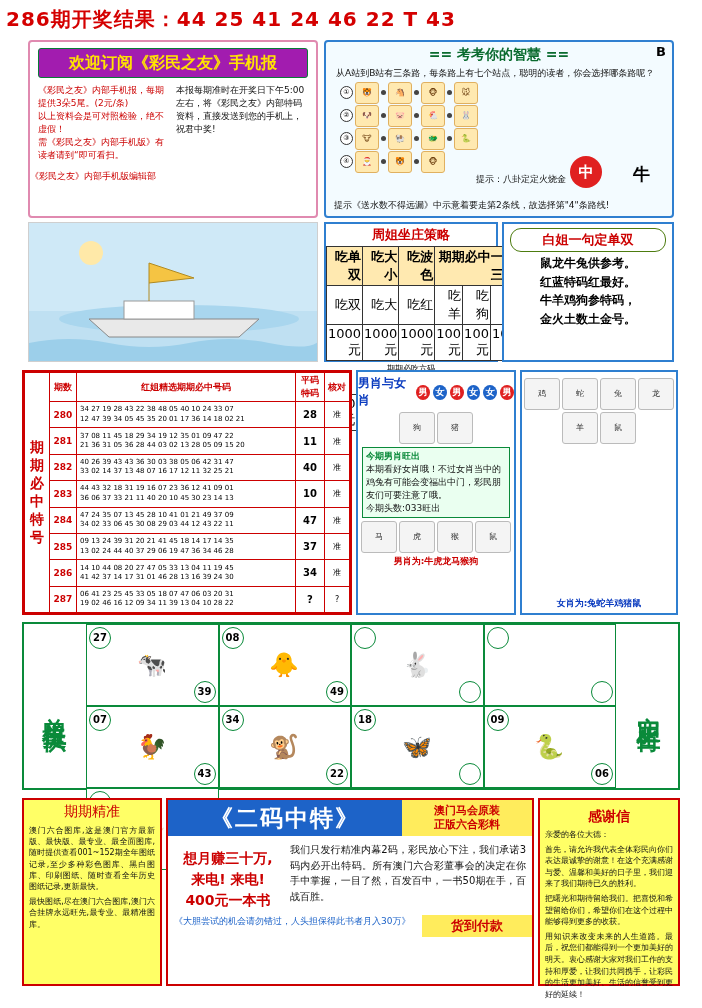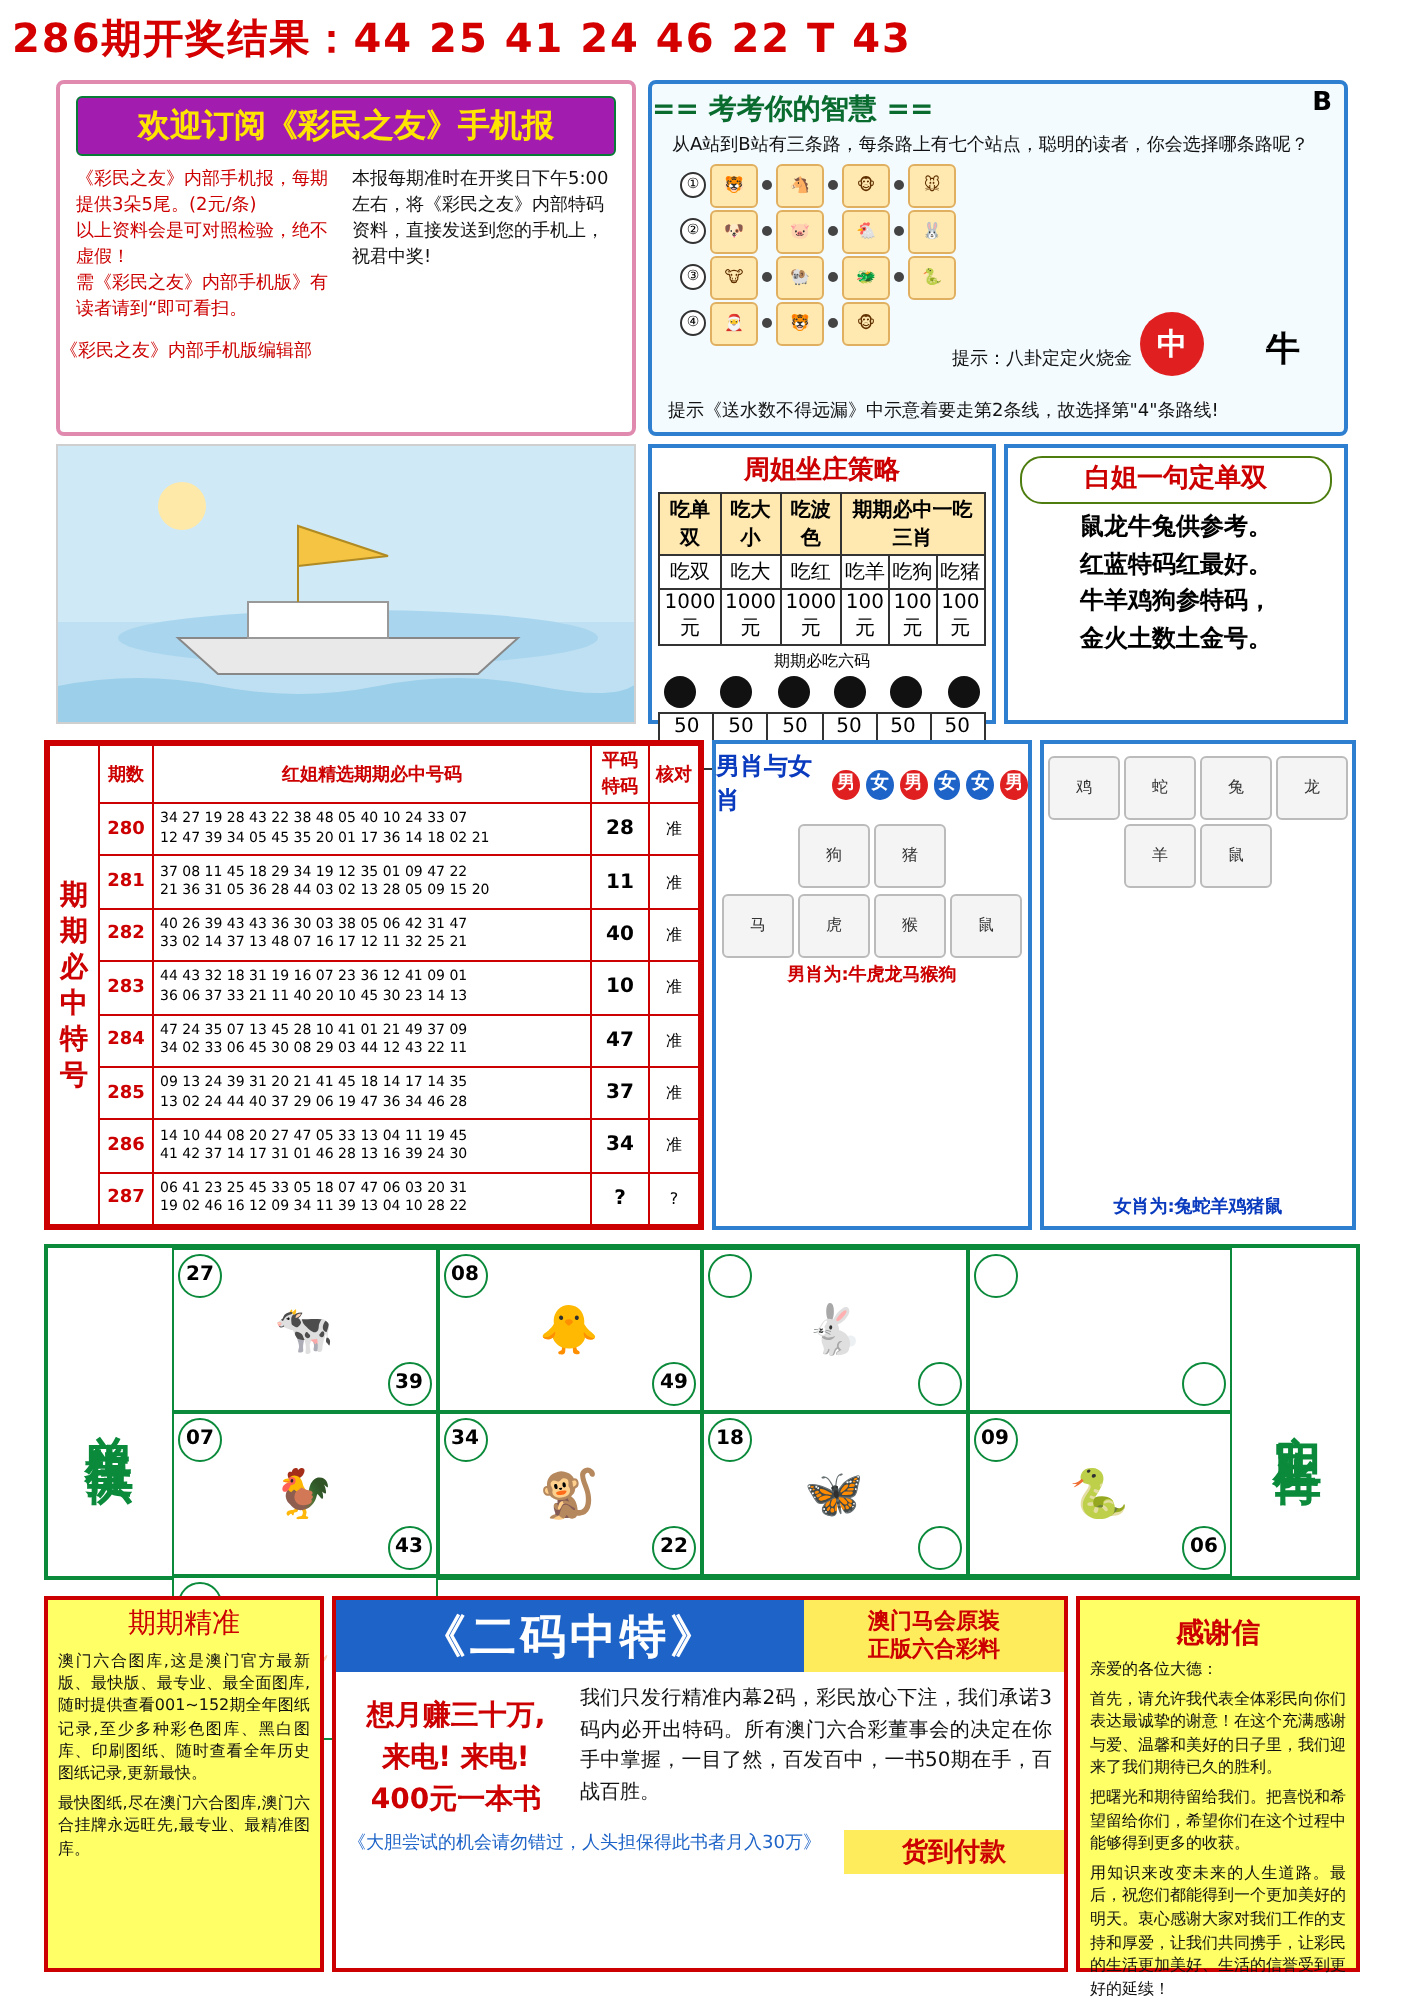--- a/index.html
+++ b/index.html
@@ -11,39 +11,39 @@
   
   .box{position:absolute;box-sizing:border-box;}
   
   .sub{left:28px;top:40px;width:290px;height:178px;border:2px solid #e08ab0;background:#fff;border-radius:4px;}
   .sub-title{margin:6px 8px 4px 8px;height:28px;background:#a21caf;border:1px solid #087b37;border-radius:3px;color:#ffe400;font-weight:bold;font-size:16px;text-align:center;line-height:28px;}
   .sub-cols{display:flex;padding:2px 8px;gap:6px;}
   .sub-col{font-size:9px;line-height:1.45;color:#111;flex:1;}
   .sub-col.red{color:#c00;}
   
   .wis{left:324px;top:40px;width:350px;height:178px;border:2px solid #2f7fd0;background:#f3fbff;border-radius:4px;overflow:hidden;}
-  .wis-title{text-align:left;font-size:14px;font-weight:bold;color:#0a6b2f;margin-top:4px;}
+  .wis-title{text-align:center;font-size:14px;font-weight:bold;color:#0a6b2f;margin-top:4px;}
   .wis-txt{font-size:9px;color:#111;line-height:1.4;margin:3px 10px 0 10px;}
   .wis-b{position:absolute;right:6px;top:2px;font-size:13px;font-weight:bold;color:#000;}
   .wis-rows{margin-top:2px;}
   .wis-row{display:flex;align-items:center;gap:2px;margin:1px 0 1px 14px;}
   .circ{width:11px;height:11px;border:1px solid #333;border-radius:50%;font-size:7px;text-align:center;line-height:11px;background:#fff;color:#000;}
   .animal{width:22px;height:20px;border-radius:3px;background:#ffe9b0;border:1px solid #e0b060;font-size:8px;text-align:center;line-height:20px;color:#603000;}
   .dot{width:5px;height:5px;border-radius:50%;background:#444;}
   .zhong{position:absolute;right:70px;bottom:28px;width:32px;height:32px;border-radius:50%;background:#e02020;color:#fff;font-size:15px;font-weight:bold;text-align:center;line-height:32px;}
   .niu{position:absolute;right:22px;bottom:30px;font-size:17px;font-weight:bold;color:#000;}
   .wis-hint{position:absolute;left:150px;bottom:30px;font-size:9px;color:#111;}
   .wis-foot{position:absolute;left:8px;bottom:4px;font-size:9px;color:#111;}
   
   .boat{left:28px;top:222px;width:290px;height:140px;border:1px solid #cfcfcf;background:linear-gradient(#cfe9f7 0 62%,#e8f4fb 62% 100%);overflow:hidden;}
   
   .zj{left:324px;top:222px;width:174px;height:140px;border:2px solid #2f7fd0;background:#fff;}
   .zj-title{text-align:center;font-size:13px;font-weight:bold;color:#c00;margin-top:2px;}
   .tbl{width:96%;margin:2px auto;border-collapse:collapse;}
-  .tbl td{border:1px solid #333;font-size:10px;text-align:center;height:13px;color:#000;background:#fff;}
+  .tbl td{border:1px solid #333;font-size:13px;text-align:right;height:13px;color:#000;background:#fff;}
   .tbl td.h{background:#ffe9b0;font-weight:bold;}
   .midlbl{text-align:center;font-size:8px;color:#000;margin-top:1px;}
   .balls{display:flex;justify-content:space-around;margin-top:2px;}
   .ball{width:16px;height:16px;border-radius:50%;background:#111;}
   
   .bj{left:502px;top:222px;width:172px;height:140px;border:2px solid #2f7fd0;background:#fff;}
   .bj-title{margin:4px 6px 2px 6px;height:22px;border:1px solid #4d7c0f;border-radius:11px;text-align:center;font-size:13px;font-weight:bold;color:#c00;line-height:22px;background:#fff;}
   .bj-line{font-size:12px;font-weight:bold;color:#000;text-align:center;line-height:1.55;}
   
   .ntab{left:22px;top:370px;width:330px;height:245px;border:2px solid #c00;background:#fff;}
@@ -324,20 +324,25 @@
       <span class="sqn" style="background:#1d63c8">女</span>
       <span class="sqn" style="background:#e02020">男</span>
       <span class="sqn" style="background:#1d63c8">女</span>
       <span class="sqn" style="background:#1d63c8">女</span>
       <span class="sqn" style="background:#e02020">男</span>
     </div>
     <div class="grid4">
       <div class="cell">狗</div>
       <div class="cell">猪</div>
     </div>
+    <div class="mf-note">
+      <div class="g">今期男肖旺出</div>
+      <div>本期看好女肖哦！不过女肖当中的鸡兔有可能会变福出中门，彩民朋友们可要注意了哦。</div>
+      <div>今期头数:033旺出</div>
+    </div>
     <div class="grid4">
       <div class="cell">马</div>
       <div class="cell">虎</div>
       <div class="cell">猴</div>
       <div class="cell">鼠</div>
     </div>
     <div class="mf-bottom">男肖为:牛虎龙马猴狗</div>
   </div>
 
   <div class="box fz">

